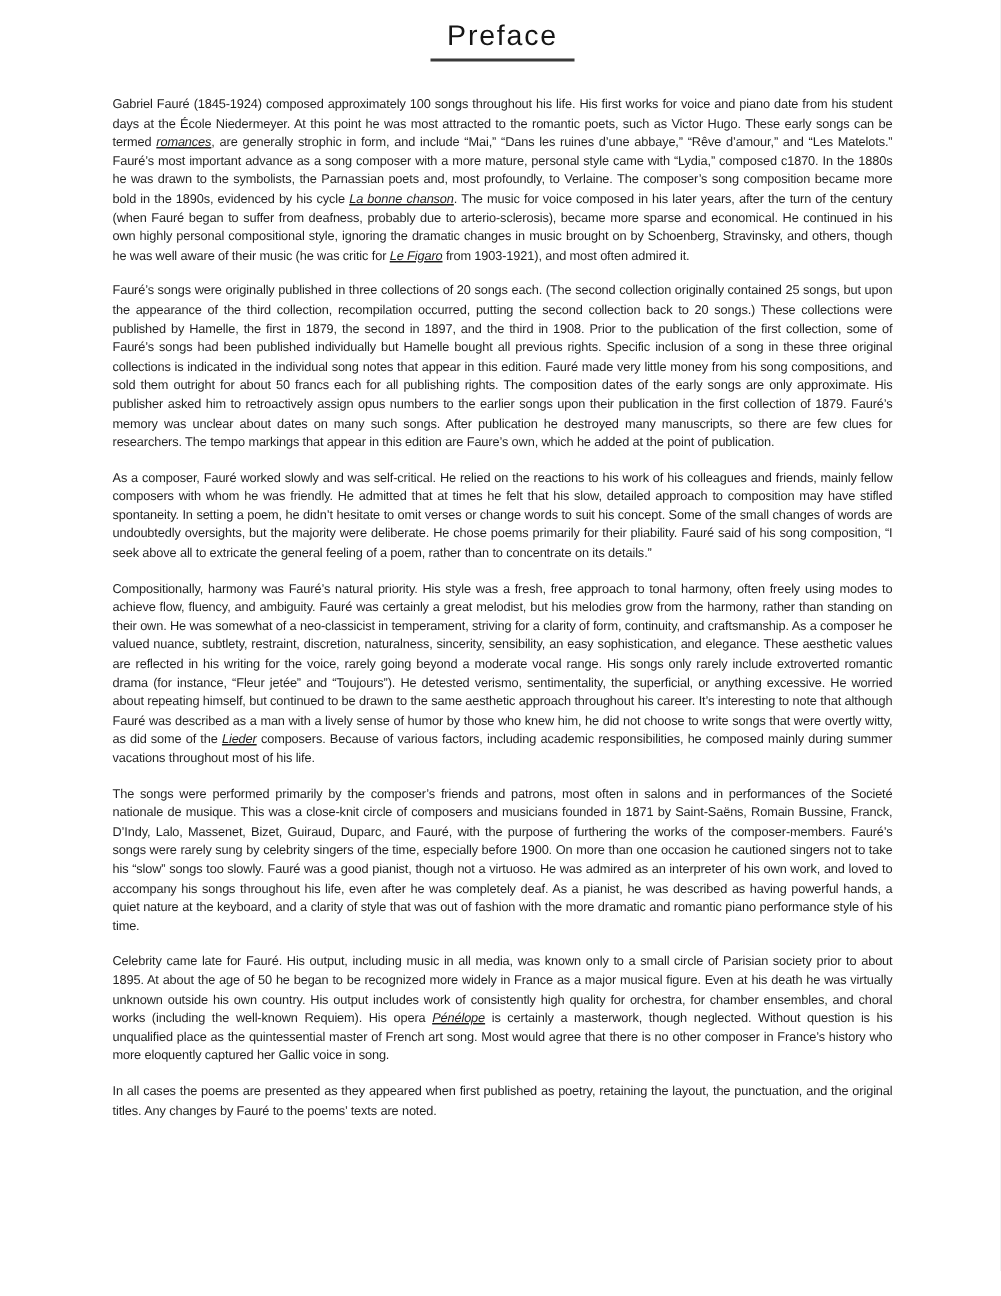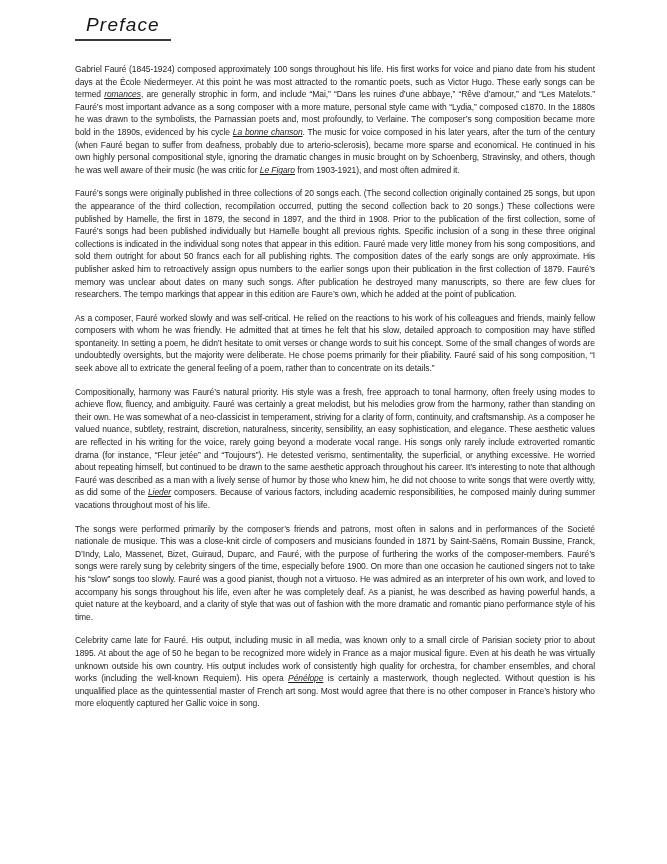--- a/index.html
+++ b/index.html
@@ -13,22 +13,22 @@
     height: 864px;
     margin: 0 auto;
     background: #ffffff;
     box-sizing: border-box;
     padding: 14px 72px 0 75px;
     overflow: hidden;
     font-family: "Liberation Sans", sans-serif;
     color: #1d1d1d;
   }
   .title-row {
+    text-align: center;
     margin: 0 0 22px 0;
-    font-style: italic;
   }
   .title {
     display: inline-block;
     font-size: 19px;
     letter-spacing: 1.2px;
     color: #161616;
     border-bottom: 2px solid #3a3a3a;
     padding: 0 11px 3px 11px;
   }
   .body-text {
@@ -53,14 +53,15 @@
   <div class="title-row">
     <span class="title">Preface</span>
   </div>
   <div class="body-text">
       <p class="para"><span class="">Gabriel Fauré (1845-1924) composed approximately 100 songs throughout his life. His first works for voice and piano date from his student days at the École Niedermeyer. At this point he was most attracted to the romantic poets, such as Victor Hugo. These early songs can be termed </span><span class="em">romances</span><span class="">, are generally strophic in form, and include “Mai,” “Dans les ruines d’une abbaye,” “Rêve d’amour,” and “Les Matelots.” Fauré’s most important advance as a song composer with a more mature, personal style came with “Lydia,” composed c1870. In the 1880s he was drawn to the symbolists, the Parnassian poets and, most profoundly, to Verlaine. The composer’s song composition became more bold in the 1890s, evidenced by his cycle </span><span class="em">La bonne chanson</span><span class="">. The music for voice composed in his later years, after the turn of the century (when Fauré began to suffer from deafness, probably due to arterio-sclerosis), became more sparse and economical. He continued in his own highly personal compositional style, ignoring the dramatic changes in music brought on by Schoenberg, Stravinsky, and others, though he was well aware of their music (he was critic for </span><span class="em">Le Figaro</span><span class=""> from 1903-1921), and most often admired it.</span></p>
       <p class="para"><span class="">Fauré’s songs were originally published in three collections of 20 songs each. (The second collection originally contained 25 songs, but upon the appearance of the third collection, recompilation occurred, putting the second collection back to 20 songs.) These collections were published by Hamelle, the first in 1879, the second in 1897, and the third in 1908. Prior to the publication of the first collection, some of Fauré’s songs had been published individually but Hamelle bought all previous rights. Specific inclusion of a song in these three original collections is indicated in the individual song notes that appear in this edition. Fauré made very little money from his song compositions, and sold them outright for about 50 francs each for all publishing rights. The composition dates of the early songs are only approximate. His publisher asked him to retroactively assign opus numbers to the earlier songs upon their publication in the first collection of 1879. Fauré’s memory was unclear about dates on many such songs. After publication he destroyed many manuscripts, so there are few clues for researchers. The tempo markings that appear in this edition are Faure’s own, which he added at the point of publication.</span></p>
       <p class="para"><span class="">As a composer, Fauré worked slowly and was self-critical. He relied on the reactions to his work of his colleagues and friends, mainly fellow composers with whom he was friendly. He admitted that at times he felt that his slow, detailed approach to composition may have stifled spontaneity. In setting a poem, he didn’t hesitate to omit verses or change words to suit his concept. Some of the small changes of words are undoubtedly oversights, but the majority were deliberate. He chose poems primarily for their pliability. Fauré said of his song composition, “I seek above all to extricate the general feeling of a poem, rather than to concentrate on its details.”</span></p>
       <p class="para"><span class="">Compositionally, harmony was Fauré’s natural priority. His style was a fresh, free approach to tonal harmony, often freely using modes to achieve flow, fluency, and ambiguity. Fauré was certainly a great melodist, but his melodies grow from the harmony, rather than standing on their own. He was somewhat of a neo-classicist in temperament, striving for a clarity of form, continuity, and craftsmanship. As a composer he valued nuance, subtlety, restraint, discretion, naturalness, sincerity, sensibility, an easy sophistication, and elegance. These aesthetic values are reflected in his writing for the voice, rarely going beyond a moderate vocal range. His songs only rarely include extroverted romantic drama (for instance, “Fleur jetée” and “Toujours”). He detested verismo, sentimentality, the superficial, or anything excessive. He worried about repeating himself, but continued to be drawn to the same aesthetic approach throughout his career. It’s interesting to note that although Fauré was described as a man with a lively sense of humor by those who knew him, he did not choose to write songs that were overtly witty, as did some of the </span><span class="em">Lieder</span><span class=""> composers. Because of various factors, including academic responsibilities, he composed mainly during summer vacations throughout most of his life.</span></p>
       <p class="para"><span class="">The songs were performed primarily by the composer’s friends and patrons, most often in salons and in performances of the Societé nationale de musique. This was a close-knit circle of composers and musicians founded in 1871 by Saint-Saëns, Romain Bussine, Franck, D’Indy, Lalo, Massenet, Bizet, Guiraud, Duparc, and Fauré, with the purpose of furthering the works of the composer-members. Fauré’s songs were rarely sung by celebrity singers of the time, especially before 1900. On more than one occasion he cautioned singers not to take his “slow” songs too slowly. Fauré was a good pianist, though not a virtuoso. He was admired as an interpreter of his own work, and loved to accompany his songs throughout his life, even after he was completely deaf. As a pianist, he was described as having powerful hands, a quiet nature at the keyboard, and a clarity of style that was out of fashion with the more dramatic and romantic piano performance style of his time.</span></p>
       <p class="para"><span class="">Celebrity came late for Fauré.  His output, including music in all media, was known only to a small circle of Parisian society prior to about 1895. At about the age of 50 he began to be recognized more widely in France as a major musical figure. Even at his death he was virtually unknown outside his own country. His output includes work of consistently high quality for orchestra, for chamber ensembles, and choral works (including the well-known Requiem). His opera </span><span class="em">Pénélope</span><span class=""> is certainly a masterwork, though neglected. Without question is his unqualified place as the quintessential master of French art song. Most would agree that there is no other composer in France’s history who more eloquently captured her Gallic voice in song.</span></p>
+      <p class="para"><span class="">In all cases the poems are presented as they appeared when first published as poetry, retaining the layout, the punctuation, and the original titles. Any changes by Fauré to the poems’ texts are noted.</span></p>
     </div>
 </div>
 
 </body></html>

